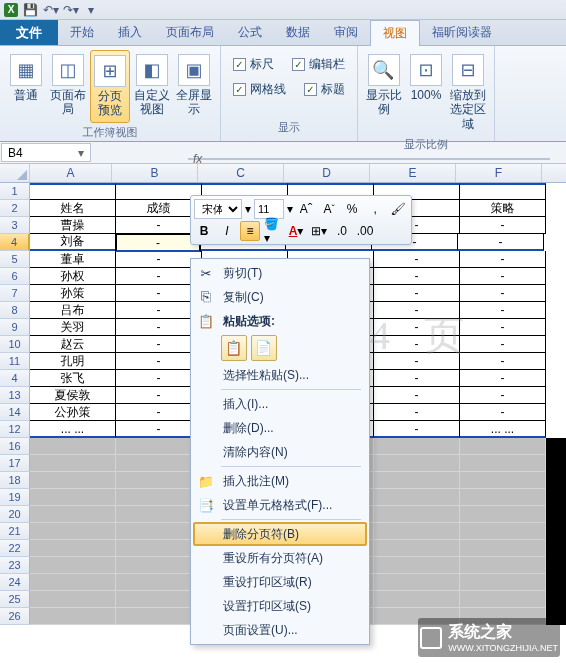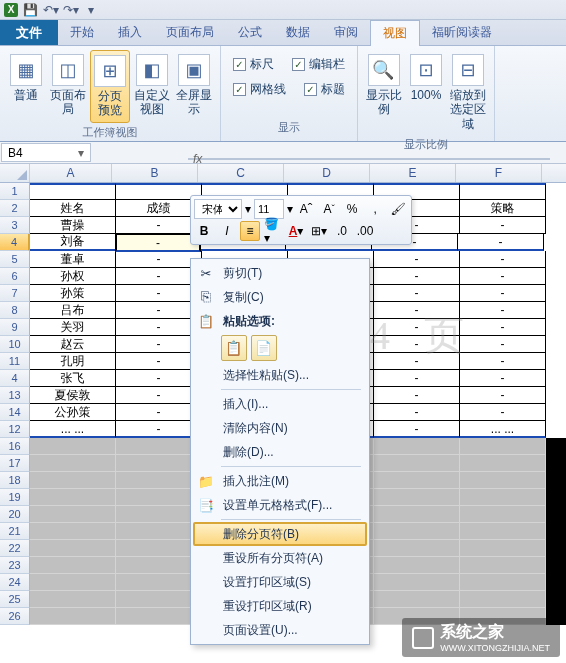--- a/index.html
+++ b/index.html
@@ -48,21 +48,21 @@
     .rh.sel { background: linear-gradient(#fde7a8, #fbc55b); border-right: 2px solid #d8a636; }
     .cell { flex: 0 0 86px; border-right: 1px solid #000; border-bottom: 1px solid #000; text-align: center; display: flex; align-items: center; justify-content: center; background: #fff; }
     .cell:first-of-type { border-left: 1px solid #000; flex-basis: 82px; }
     .grow:first-child .cell { border-top: 1px solid #000; }
     .cell.selcell { border: 2px solid #000; background: #fffde6; margin: -1px; z-index: 2; }
     .grow.pbreak .cell { border-bottom: 2px solid #1a4bb5; }
     .grow.pbreak-top .cell { border-top: 2px solid #1a4bb5; }
     .empty-cell { flex: 0 0 86px; border-right: 1px solid #d4d4d4; border-bottom: 1px solid #d4d4d4; background: #c0c0c0; }
     .grid-area-gray { background: #000000; }
     .watermark { position: absolute; left: 370px; top: 144px; font-size: 40px; color: rgba(150,150,150,0.3); font-family: SimSun; letter-spacing: 12px; pointer-events: none; }
-    .watermark-site { position: absolute; right: 6px; bottom: 6px; color: #fff; background: rgba(0,0,0,0.4); padding: 4px 10px; font-size: 14px; border-radius: 3px; display: flex; align-items: center; gap: 6px; }
+    .watermark-site { position: absolute; right: 6px; bottom: 6px; color: #fff; background: rgba(0,0,0,0.4); padding: 4px 2px; font-size: 14px; border-radius: 3px; display: flex; align-items: center; gap: 6px; }
     .watermark-site .logo { width: 22px; height: 22px; border: 2px solid #fff; border-radius: 3px; }
     
     
     .minitb { position: absolute; left: 190px; top: 195px; background: linear-gradient(#fcfdfe, #e8eef6); border: 1px solid #a6b8d4; border-radius: 3px; padding: 3px; display: flex; flex-direction: column; gap: 2px; box-shadow: 2px 2px 4px rgba(0,0,0,0.15); z-index: 50; }
     .minitb .row { display: flex; gap: 3px; align-items: center; }
     .minitb select, .minitb input { border: 1px solid #b8c5d9; background: #fff; height: 20px; font-size: 11px; padding: 1px 3px; }
     .minitb .fsel { width: 48px; }
     .minitb .nsel { width: 30px; }
     .tb-btn { width: 20px; height: 20px; display: inline-flex; align-items: center; justify-content: center; border: 1px solid transparent; border-radius: 2px; cursor: pointer; font-size: 12px; }
     .tb-btn.active { background: linear-gradient(#fde7a8, #fbc55b); border: 1px solid #d8a636; }
@@ -482,25 +482,25 @@
       <span class="ic"></span>
       <span class="label">选择性粘贴(S)...</span>
     </div>
   <div class="sep"></div>
   <div class="mi">
       <span class="ic"></span>
       <span class="label">插入(I)...</span>
     </div>
   <div class="mi">
       <span class="ic"></span>
+      <span class="label">删除(D)...</span>
+    </div>
+  <div class="mi">
+      <span class="ic"></span>
       <span class="label">清除内容(N)</span>
-    </div>
-  <div class="mi">
-      <span class="ic"></span>
-      <span class="label">删除(D)...</span>
     </div>
   <div class="sep"></div>
   <div class="mi">
       <span class="ic">📁</span>
       <span class="label">插入批注(M)</span>
     </div>
   <div class="mi">
       <span class="ic">📑</span>
       <span class="label">设置单元格格式(F)...</span>
     </div>
@@ -508,25 +508,25 @@
   <div class="mi highlighted">
       <span class="ic"></span>
       <span class="label">删除分页符(B)</span>
     </div>
   <div class="mi">
       <span class="ic"></span>
       <span class="label">重设所有分页符(A)</span>
     </div>
   <div class="mi">
       <span class="ic"></span>
+      <span class="label">重设打印区域(R)</span>
+    </div>
+  <div class="mi">
+      <span class="ic"></span>
       <span class="label">设置打印区域(S)</span>
-    </div>
-  <div class="mi">
-      <span class="ic"></span>
-      <span class="label">重设打印区域(R)</span>
     </div>
   <div class="mi">
       <span class="ic"></span>
       <span class="label">页面设置(U)...</span>
     </div>
 </div>
 
 <div class="watermark-site">
   <span class="logo"></span>
   <div>

